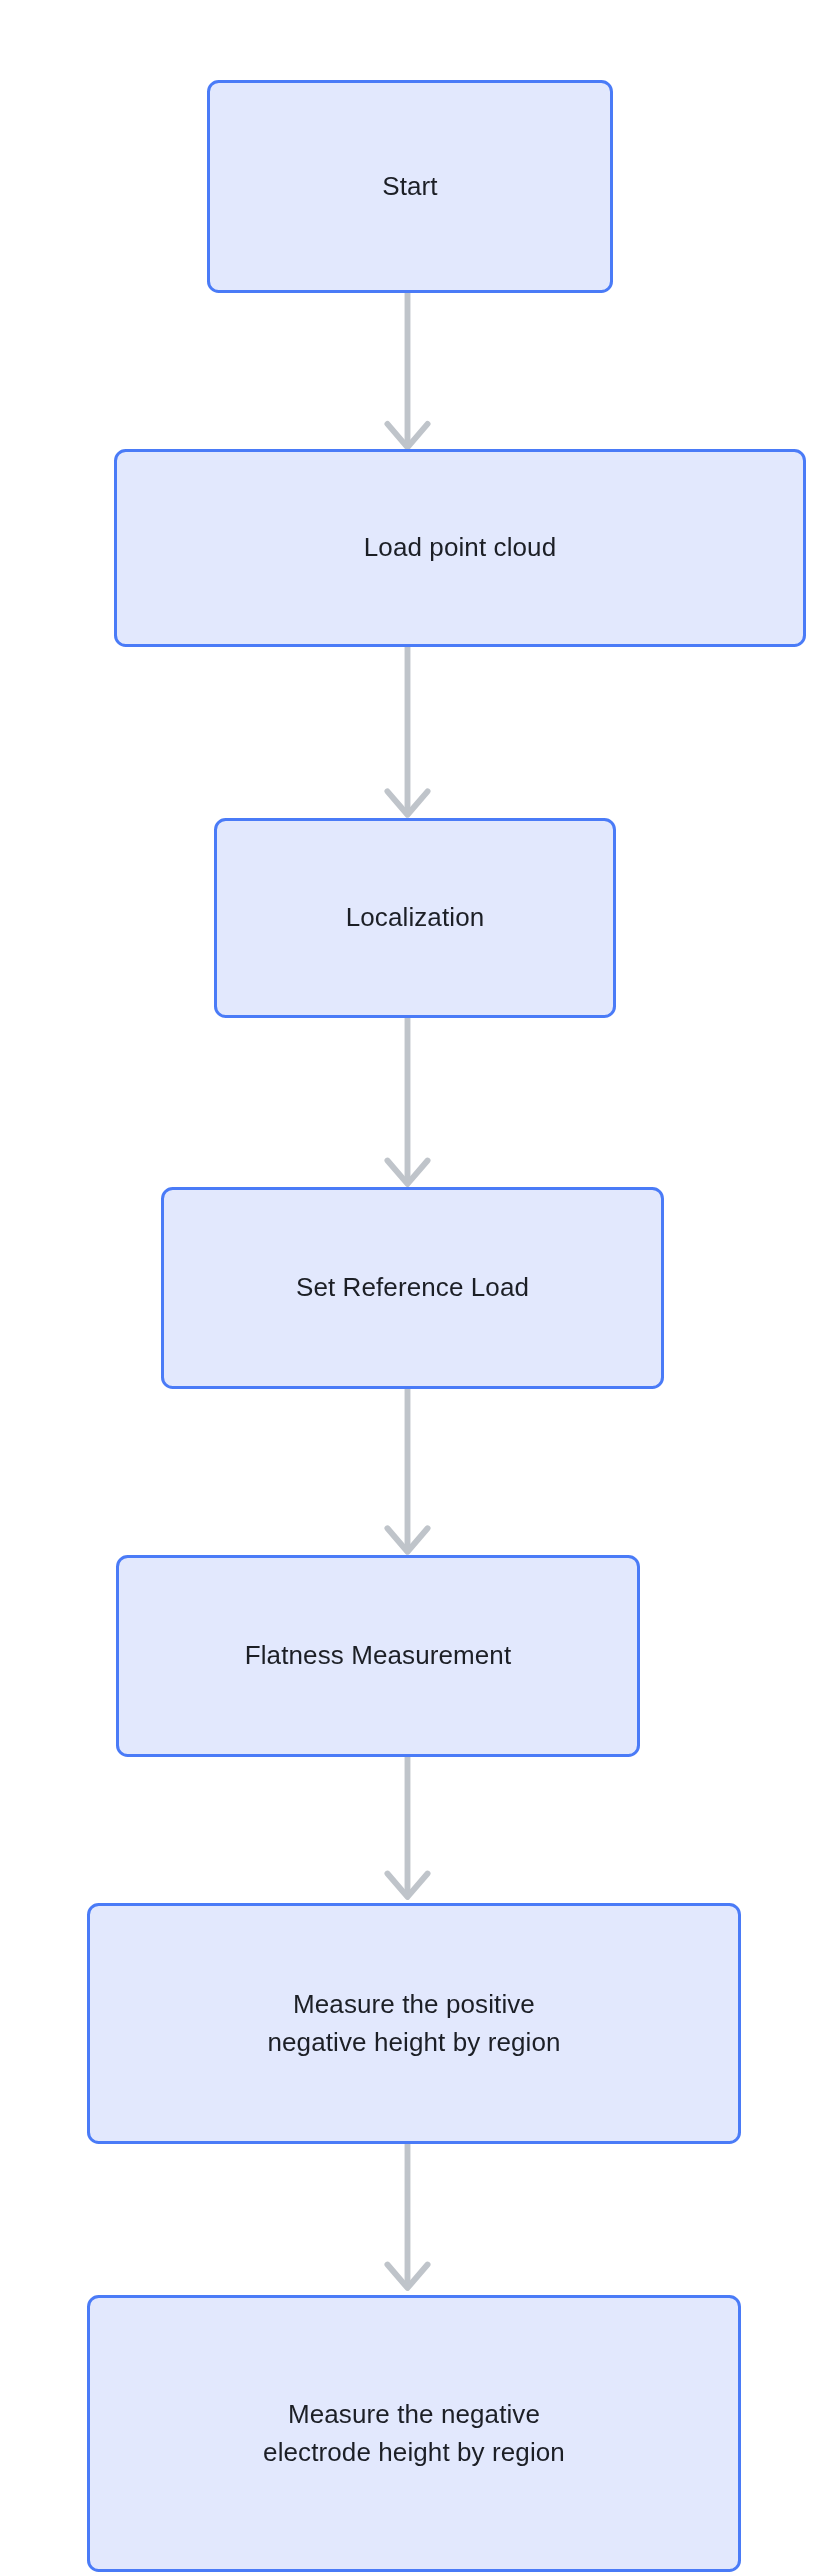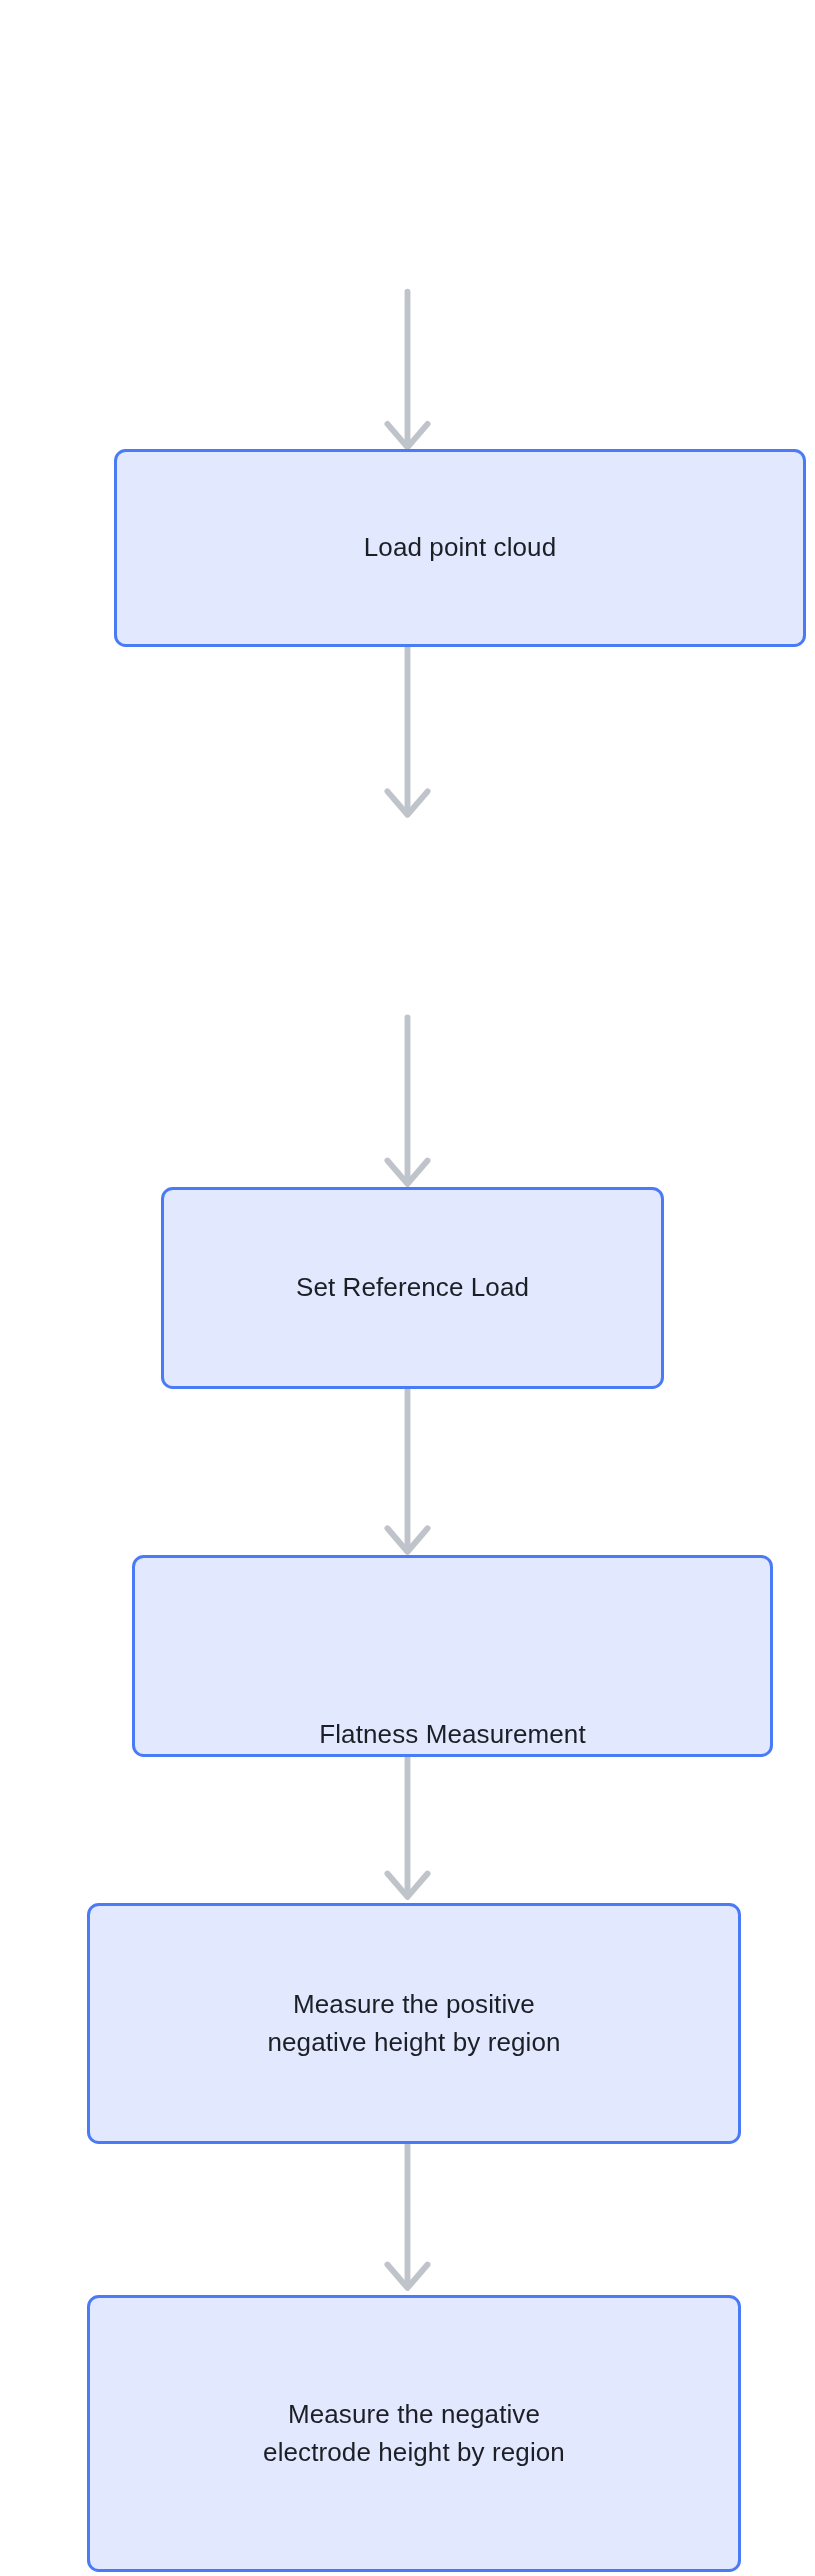--- a/index.html
+++ b/index.html
@@ -87,31 +87,37 @@
   <svg class="edge" style="left:374px; top:1753px; width:67px; height:154px;" viewBox="0 0 80 184">
     <line class="edge-line" x1="40" y1="4" x2="40" y2="168"></line>
     <polyline class="edge-head" points="16,144 40,172 64,144"></polyline>
   </svg>
 
   <svg class="edge" style="left:374px; top:2139px; width:67px; height:159px;" viewBox="0 0 80 190">
     <line class="edge-line" x1="40" y1="4" x2="40" y2="174"></line>
     <polyline class="edge-head" points="16,150 40,178 64,150"></polyline>
   </svg>
 
+  <div class="node" style="left:207px; top:80px; width:406px; height:213px;">
+    <span class="node-label">Start</span>
+  </div>
 
   <div class="node" style="left:114px; top:449px; width:692px; height:198px;">
     <span class="node-label">Load point cloud</span>
   </div>
 
+  <div class="node" style="left:214px; top:818px; width:402px; height:200px;">
+    <span class="node-label">Localization</span>
+  </div>
 
   <div class="node" style="left:161px; top:1187px; width:503px; height:202px;">
     <span class="node-label">Set Reference Load</span>
   </div>
 
-  <div class="node" style="left:132px; top:1555px; width:641px; height:202px;align-items:flex-end;">
+  <div class="node" style="left:116px; top:1555px; width:524px; height:202px;">
     <span class="node-label">Flatness Measurement</span>
   </div>
 
   <div class="node" style="left:87px; top:1903px; width:654px; height:241px;">
     <span class="node-label">Measure the positive
 negative height by region</span>
   </div>
 
   <div class="node" style="left:87px; top:2295px; width:654px; height:277px;">
     <span class="node-label">Measure the negative

